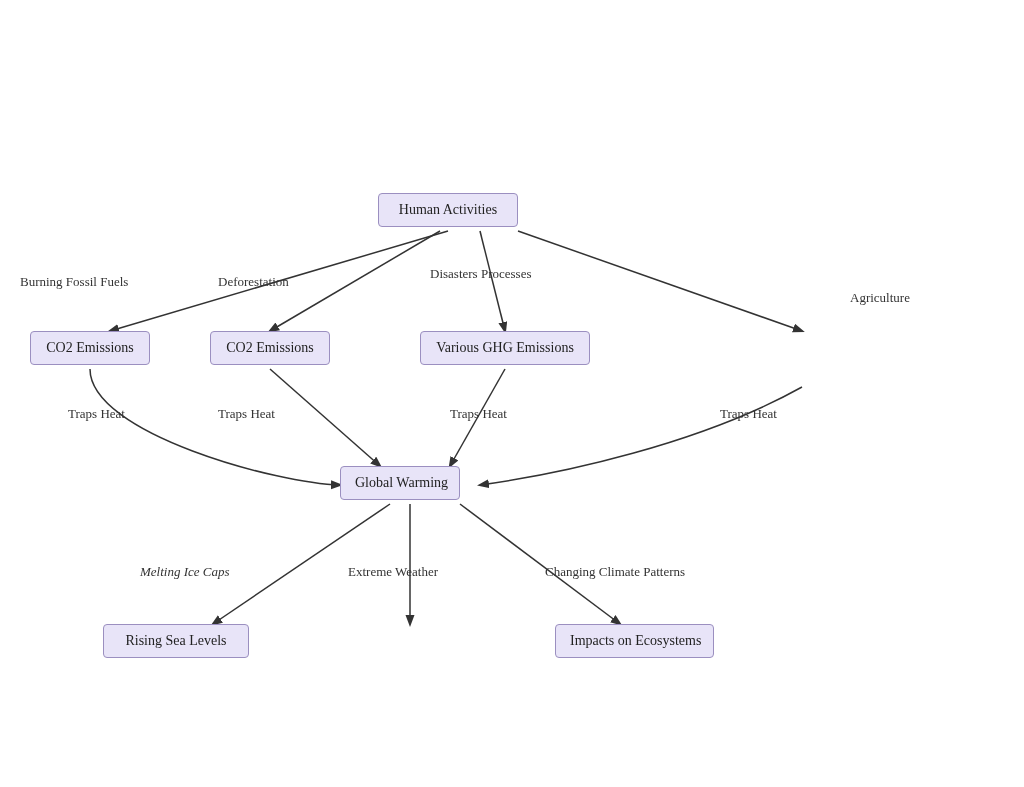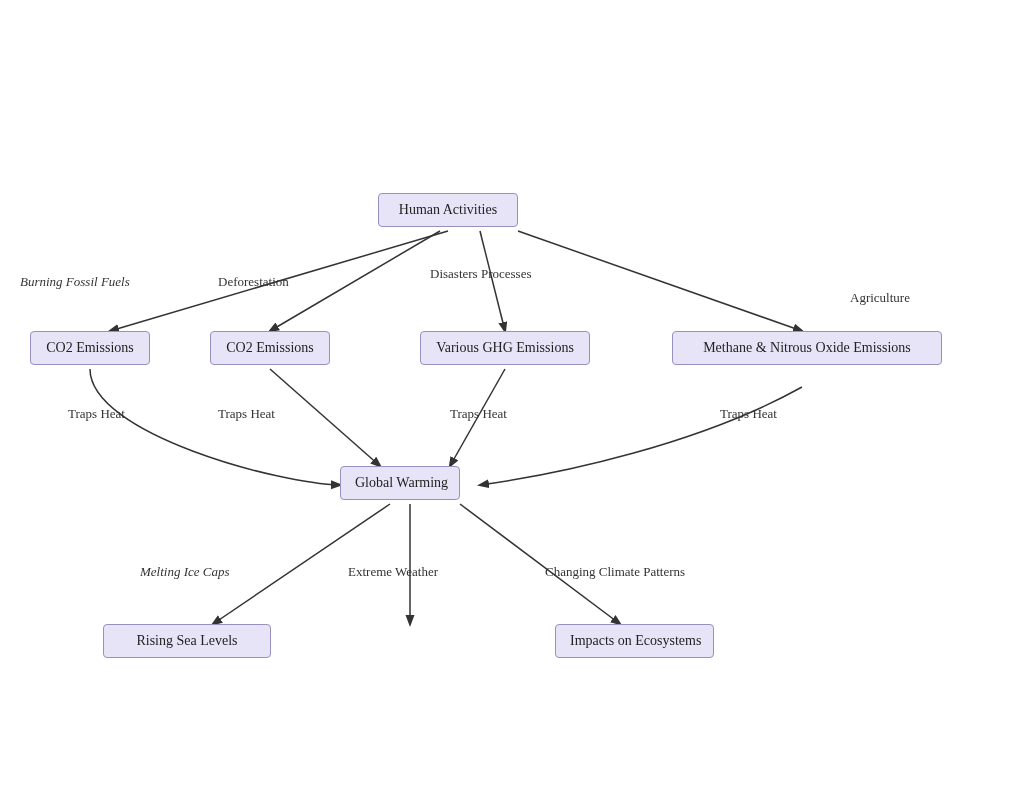--- a/index.html
+++ b/index.html
@@ -88,30 +88,29 @@
   </svg>
 
   <div class="node" style="left:378px; top:159px; width:140px;">Human Activities</div>
 
   <div class="node" style="left:30px; top:297px; width:120px;">CO2 Emissions</div>
 
   <div class="node" style="left:210px; top:297px; width:120px;">CO2 Emissions</div>
 
   <div class="node" style="left:420px; top:297px; width:170px;">Various GHG Emissions</div>
 
-  <div class="node" style="left:672px; top:297px; width:270px;">Methane &amp; Nitrous Oxide Emissions</div>
 
   <div class="node" style="left:340px; top:432px; width:120px;">Global Warming</div>
 
-  <div class="node" style="left:103px; top:590px; width:168px;">Rising Sea Levels</div>
+  <div class="node" style="left:103px; top:590px; width:146px;">Rising Sea Levels</div>
 
 
   <div class="node" style="left:555px; top:590px; width:159px;">Impacts on Ecosystems</div>
 
-  <div class="label" style="left:20px; top:240px;font-style:italic;">Burning Fossil Fuels</div>
+  <div class="label" style="left:20px; top:240px;">Burning Fossil Fuels</div>
 
   <div class="label" style="left:218px; top:240px;">Deforestation</div>
 
   <div class="label" style="left:430px; top:232px;">Disasters Processes</div>
 
   <div class="label" style="left:850px; top:256px;">Agriculture</div>
 
   <div class="label" style="left:68px; top:372px;">Traps Heat</div>
 
   <div class="label" style="left:218px; top:372px;">Traps Heat</div>

